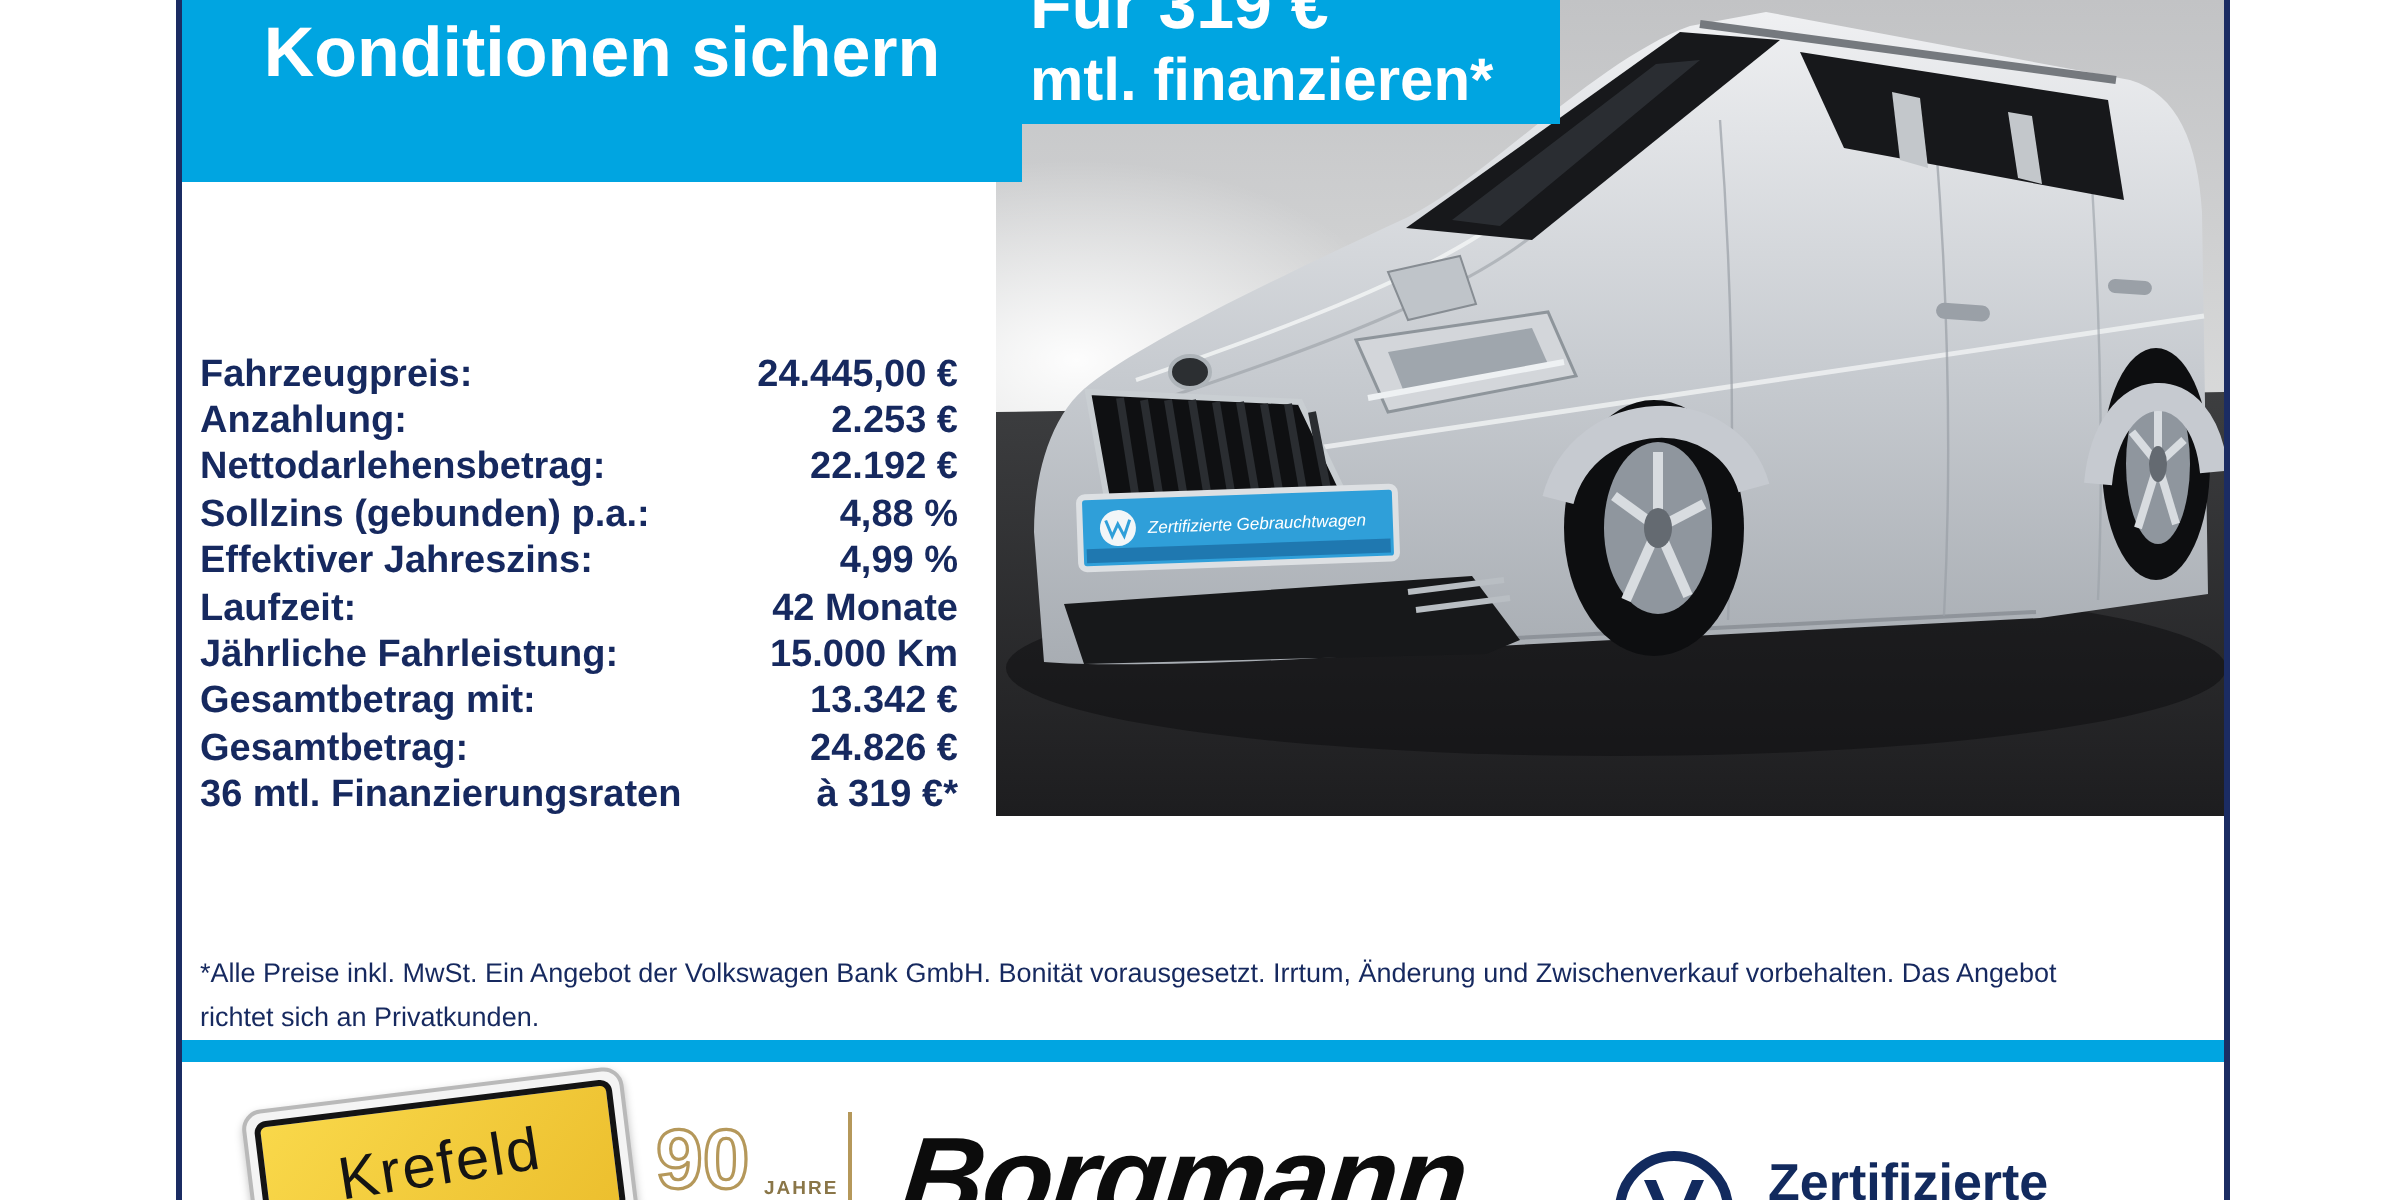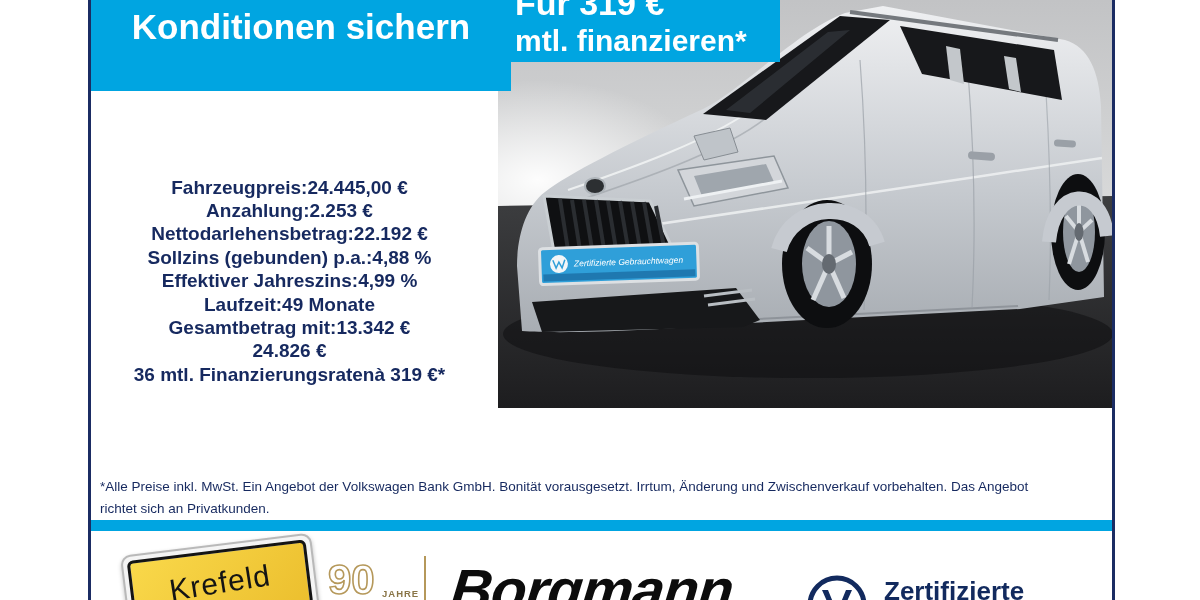--- a/index.html
+++ b/index.html
@@ -17,21 +17,21 @@
 
   
   .photo{position:absolute;left:498px;top:0;width:614px;height:408px;overflow:hidden;background:#c9cacc;}
   .offer-box{position:absolute;left:0;top:0;width:282px;height:62px;background:#00a5e1;
       padding-left:17px;box-sizing:border-box;overflow:hidden;color:#fff;}
   .offer-line1{font-size:34px;font-weight:bold;margin-top:-16px;white-space:nowrap;}
   .offer-line2{font-size:30px;font-weight:700;margin-top:1px;white-space:nowrap;}
 
   
   .fin-table{position:absolute;left:100px;top:176px;width:379px;color:#16295f;}
-  .fin-row{display:flex;justify-content:center;height:23.4px;align-items:center;}
+  .fin-row{display:flex;justify-content:space-between;height:23.4px;align-items:center;}
   .fin-row span{font-size:19px;font-weight:bold;white-space:nowrap;}
 
   
   .disclaimer{position:absolute;left:100px;top:476px;width:995px;color:#16295f;
       font-size:13.5px;line-height:1.6;}
   .disclaimer span{display:block;}
 
   .divider{position:absolute;left:91px;top:520px;width:1021px;height:11px;background:#00a5e1;}
 
   
@@ -208,27 +208,32 @@
     <div class="fin-row">
       <span>Sollzins (gebunden) p.a.:</span>
       <span>4,88 %</span>
     </div>
     <div class="fin-row">
       <span>Effektiver Jahreszins:</span>
       <span>4,99 %</span>
     </div>
     <div class="fin-row">
       <span>Laufzeit:</span>
-      <span>49 Monate</span>
+      <span>42 Monate</span>
+    </div>
+    <div class="fin-row">
+      <span>Jährliche Fahrleistung:</span>
+      <span>15.000 Km</span>
     </div>
     <div class="fin-row">
       <span>Gesamtbetrag mit:</span>
       <span>13.342 €</span>
     </div>
     <div class="fin-row">
+      <span>Gesamtbetrag:</span>
       <span>24.826 €</span>
     </div>
     <div class="fin-row">
       <span>36 mtl. Finanzierungsraten</span>
       <span>à 319 €*</span>
     </div>
   </div>
 
   <div class="disclaimer">
     <span>*Alle Preise inkl. MwSt. Ein Angebot der Volkswagen Bank GmbH. Bonität vorausgesetzt. Irrtum, Änderung und Zwischenverkauf vorbehalten. Das Angebot</span>

